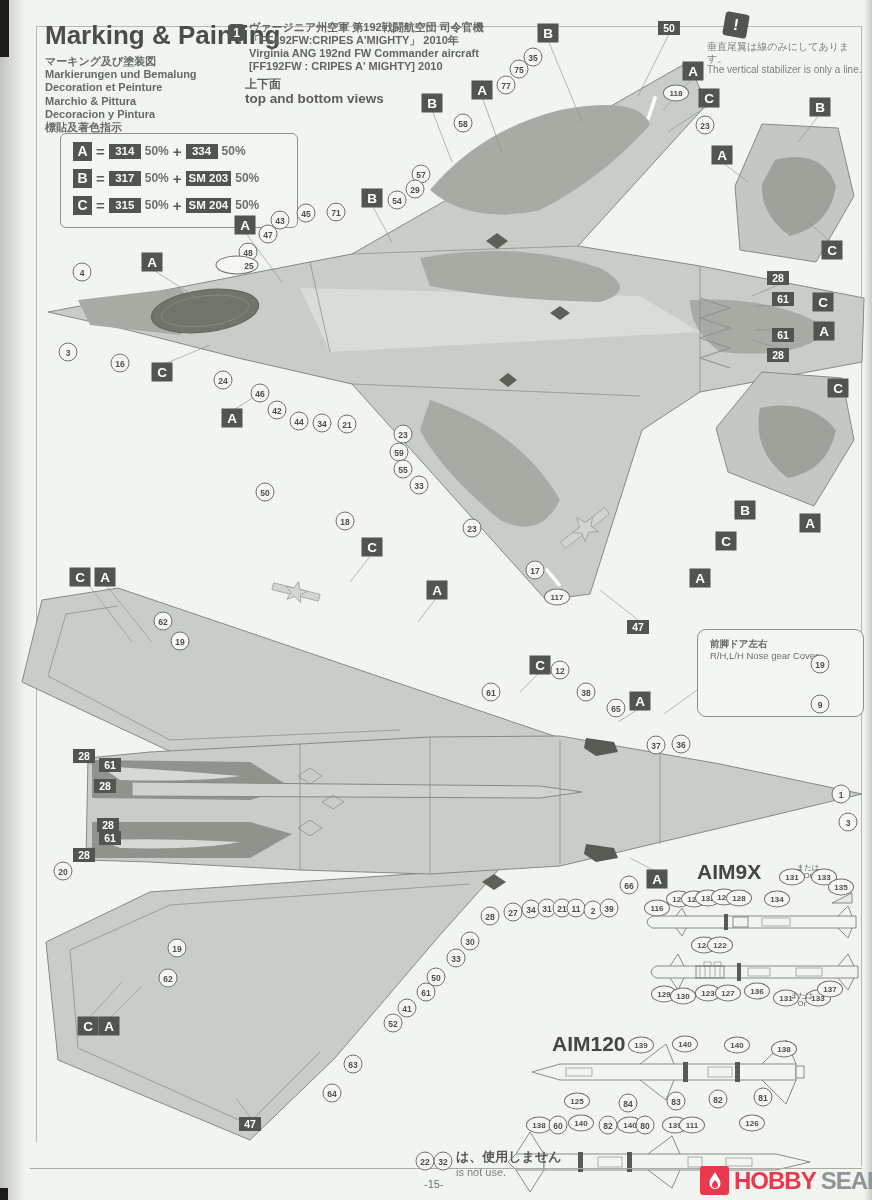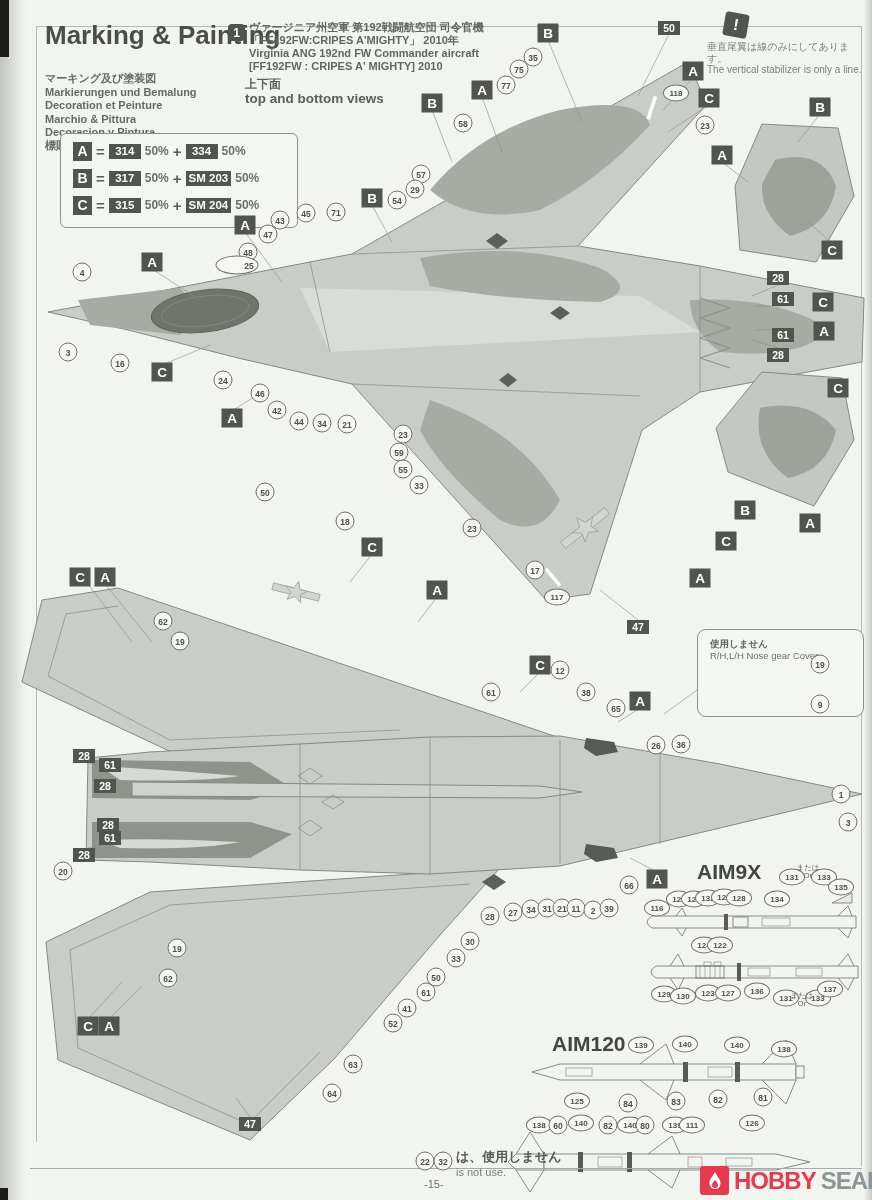--- a/index.html
+++ b/index.html
@@ -183,21 +183,21 @@
       <rect x="598" y="1157" width="24" height="10" fill="none" stroke-width="0.6"></rect>
       <rect x="627" y="1152" width="5" height="20" fill="#565b53" stroke="none"></rect>
       <path d="M648,1154 L672,1136 L680,1154 M648,1170 L672,1188 L680,1170" fill="none"></path>
       <rect x="688" y="1157" width="14" height="10" fill="none" stroke-width="0.6"></rect>
       <rect x="726" y="1158" width="26" height="8" fill="none" stroke-width="0.6"></rect>
     </g>
   </svg>
 
   <div class="abs" style="left:45px;top:20px;">
     <div class="title">Marking &amp; Painting</div>
-    <div class="sub" style="margin-top:22px;font-family:Liberation Mono, monospace;">マーキング及び塗装図</div>
+    <div class="sub" style="margin-top:4px;">マーキング及び塗装図</div>
     <div class="sub">Markierungen und Bemalung</div>
     <div class="sub">Decoration et Peinture</div>
     <div class="sub">Marchio &amp; Pittura</div>
     <div class="sub">Decoracion y Pintura</div>
     <div class="sub">標貼及著色指示</div>
   </div>
 
   <div class="abs badge" style="left:228px;top:24px;">1</div>
   <div class="abs" style="left:249px;top:21px;width:320px;">
     <div class="scheme-line">ヴァージニア州空軍 第192戦闘航空団 司令官機</div>
@@ -238,21 +238,21 @@
       <span class="eq">=</span>
       <span class="chip code">315</span>
       <span class="pct">50%</span>
       <span class="plus">+</span>
       <span class="chip code">SM 204</span>
       <span class="pct">50%</span>
     </div>
   </div>
 
   <div class="abs ngbox" style="left:697px;top:629px;width:165px;height:86px;">
-    <div class="ng-jp" style="position:absolute;left:12px;top:8px;">使用しません</div>
+    <div class="ng-jp" style="position:absolute;left:12px;top:8px;">前脚ドア左右</div>
     <div class="ng-en" style="position:absolute;left:12px;top:20px;">R/H,L/H Nose gear Cover</div>
   </div>
 
   <div class="abs wpn-title" style="left:697px;top:860px;">AIM9X</div>
   <div class="abs wpn-title" style="left:552px;top:1032px;">AIM120</div>
 
   <div class="abs rule" style="left:30px;top:1168px;width:832px;"></div>
 
 
   <div class="abs unused-jp" style="left:456px;top:1148px;">は、使用しません</div>
@@ -303,21 +303,21 @@
       <div class="co-circle" style="left: 535px; top: 570px;">17</div>
       <div class="co-circle wide" style="left: 557px; top: 597px;">117</div>
       <div class="co-circle" style="left: 265px; top: 492px;">50</div>
       <div class="co-circle" style="left: 345px; top: 521px;">18</div>
       <div class="co-circle" style="left: 163px; top: 621px;">62</div>
       <div class="co-circle" style="left: 180px; top: 641px;">19</div>
       <div class="co-circle" style="left: 560px; top: 670px;">12</div>
       <div class="co-circle" style="left: 491px; top: 692px;">61</div>
       <div class="co-circle" style="left: 586px; top: 692px;">38</div>
       <div class="co-circle" style="left: 616px; top: 708px;">65</div>
-      <div class="co-circle" style="left: 656px; top: 745px;">26</div>
+      <div class="co-circle" style="left: 656px; top: 745px;">37</div>
       <div class="co-circle" style="left: 681px; top: 744px;">36</div>
       <div class="co-circle" style="left: 820px; top: 664px;">19</div>
       <div class="co-circle" style="left: 820px; top: 704px;">9</div>
       <div class="co-circle" style="left: 841px; top: 794px;">1</div>
       <div class="co-circle" style="left: 848px; top: 822px;">3</div>
       <div class="co-circle" style="left: 63px; top: 871px;">20</div>
       <div class="co-circle" style="left: 629px; top: 885px;">66</div>
       <div class="co-circle" style="left: 490px; top: 916px;">28</div>
       <div class="co-circle" style="left: 513px; top: 912px;">27</div>
       <div class="co-circle" style="left: 531px; top: 909px;">34</div>

